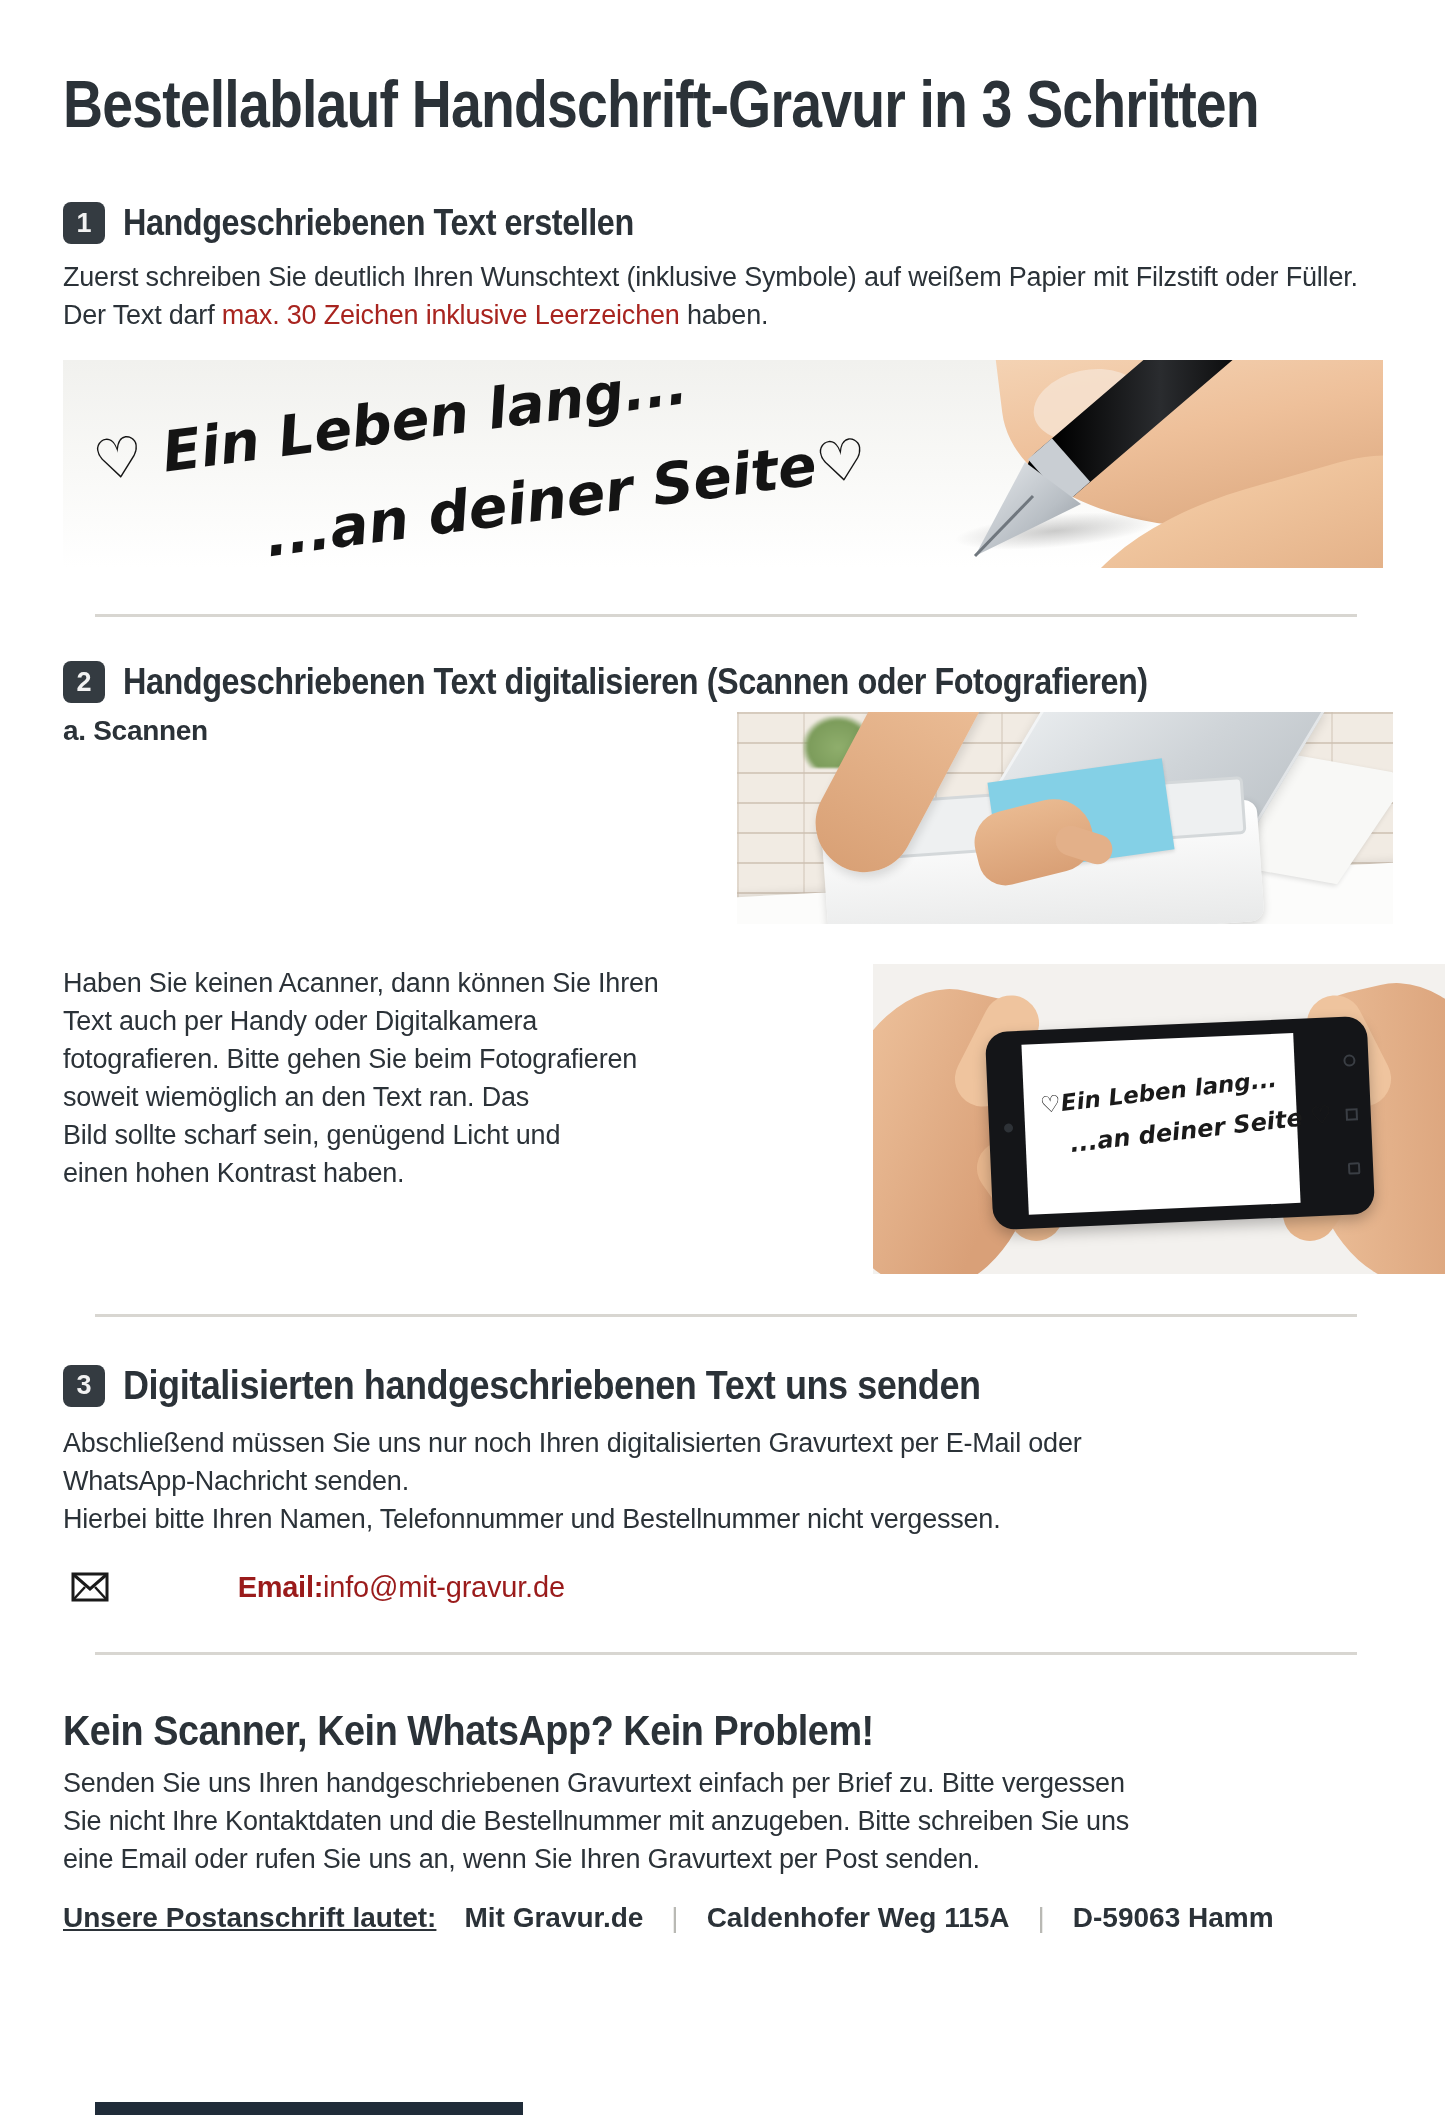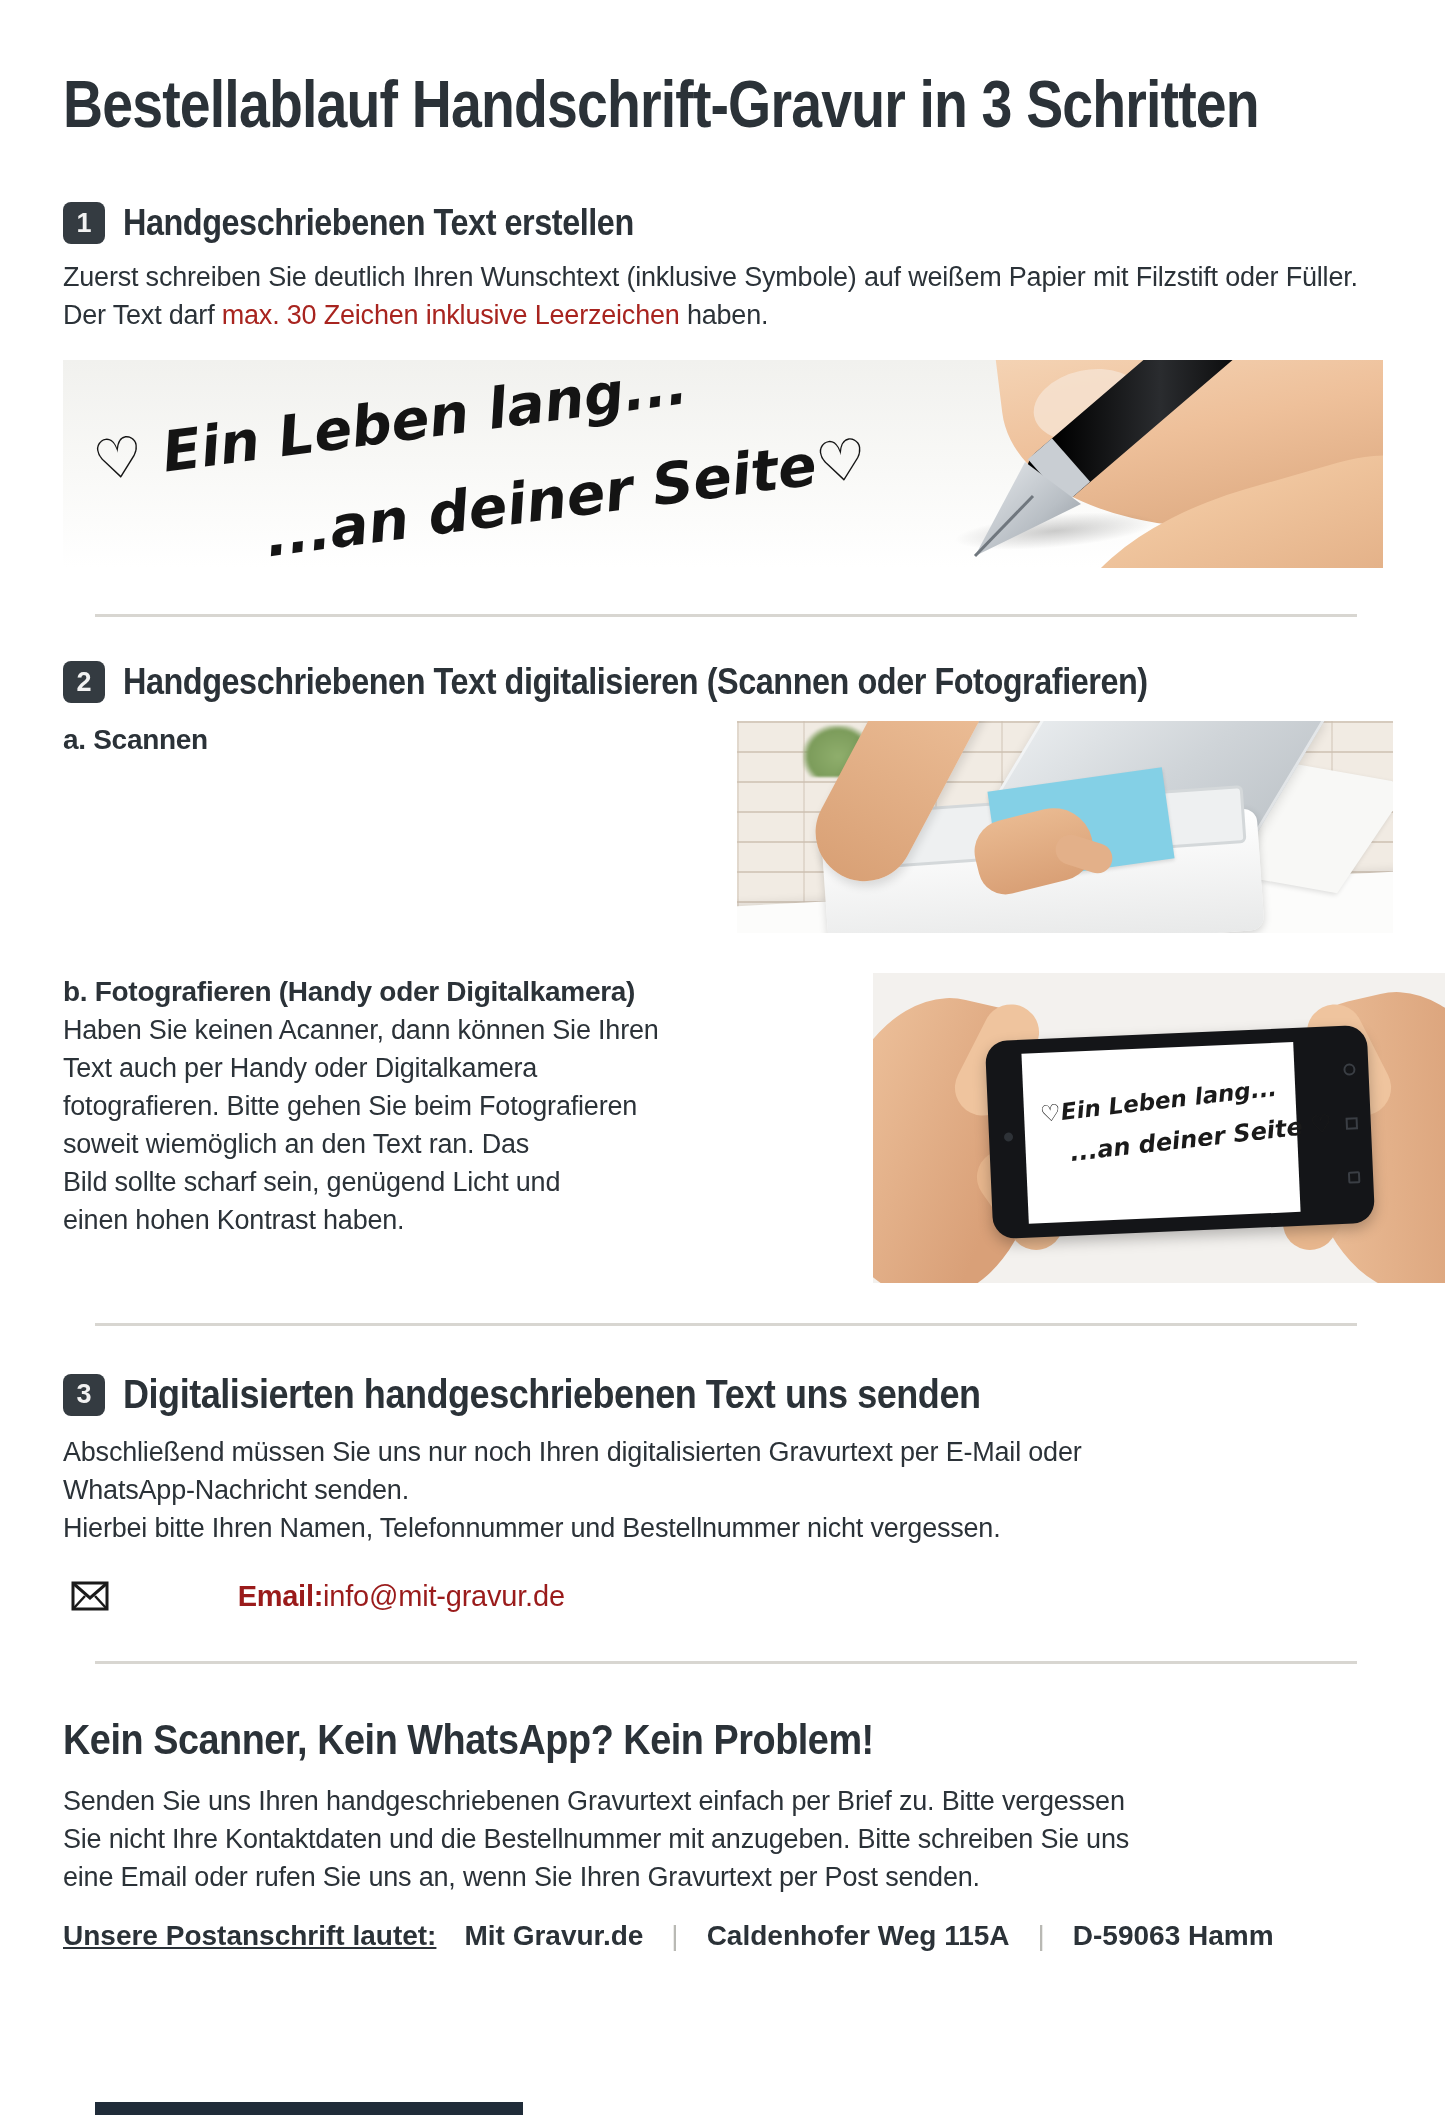--- a/index.html
+++ b/index.html
@@ -156,21 +156,21 @@
   .contact-label { width:206px; font-size:29px; font-weight:bold; color:#9a1b1b; letter-spacing:-0.3px;text-align:right; }
   .contact-value { font-size:29px; color:#9a1b1b; letter-spacing:-0.2px; }
 
   
   .footer-line { display:flex; align-items:baseline; gap:28px; font-size:28px; }
   .addr-label { font-weight:bold;text-decoration:underline; }
   .addr-item { font-weight:bold; }
   .pipe { color:#b9b9b4; font-weight:normal; }
   .bottom-bar { position:absolute; left:95px; bottom:0; width:428px; height:13px; background:#202c39; }
 
-  .mt14 { margin-top:14px; } .mt18 { margin-top:18px; } .mt24 { margin-top:24px; }
+  .mt14 { margin-top:14px; } .mt18 { margin-top:9px; } .mt24 { margin-top:24px; }
   .mt40 { margin-top:40px; } .mt44 { margin-top:44px; } .mt46 { margin-top:46px; }
   .mt52 { margin-top:52px; } .mt60 { margin-top:60px; } .mt16 { margin-top:16px; }
 </style>
 </head>
 <body>
 
 <div class="page">
 
   <div class="doc-title">Bestellablauf Handschrift-Gravur in 3 Schritten</div>
 
@@ -228,21 +228,20 @@
       <div class="scan-glass"></div>
       <div class="paper-blue"></div>
       <div class="arm"></div>
       <div class="hand"></div>
       <div class="hand-finger"></div>
     </div>
   </div>
 
   <div class="row mt40">
     <div class="col-text" style="width:640px;">
-      <div class="sub-label">b. Fotografieren (Handy oder Digitalkamera)</div>
       <div class="body-text">Haben Sie keinen Acanner, dann können Sie Ihren
 Text auch per Handy oder Digitalkamera
 fotografieren. Bitte gehen Sie beim Fotografieren
 soweit wiemöglich an den Text ran. Das
 Bild sollte scharf sein, genügend Licht und
 einen hohen Kontrast haben.</div>
     </div>
     <div class="photo phone-photo">
       <div class="hand-skin hand-left"></div>
       <div class="hand-skin hand-right"></div>

